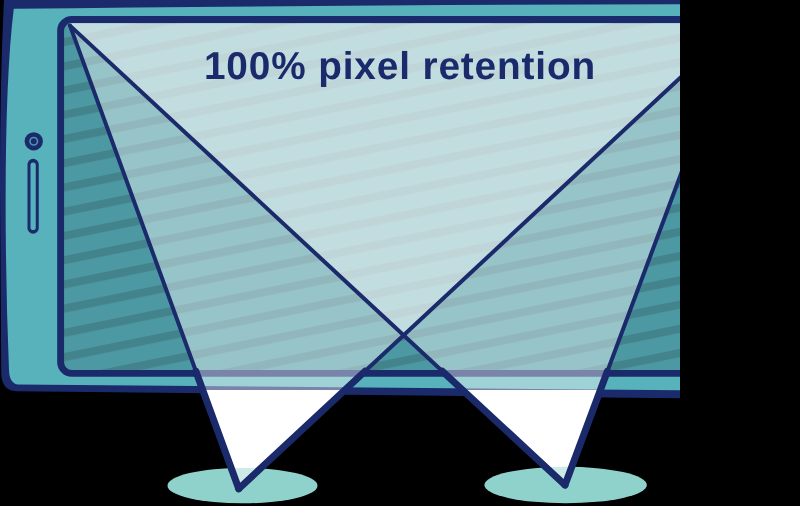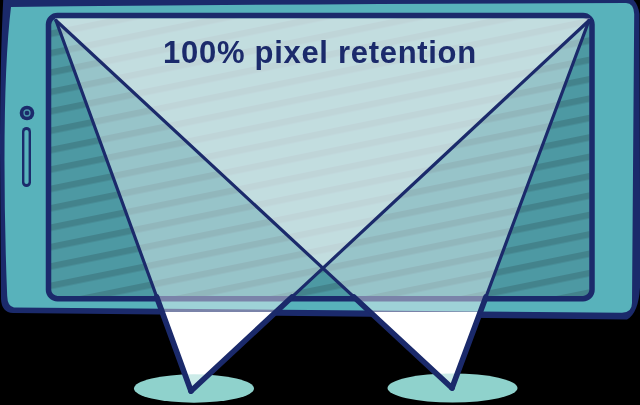--- a/index.html
+++ b/index.html
@@ -1,16 +1,16 @@
 <!DOCTYPE html>
 <html><head>
 <meta charset="utf-8">
 <style>
   html,body{margin:0;padding:0;background:#000;}
-  .stage{position:relative;width:640px;height:405px;overflow:hidden;background:#000;}
+  .stage{position:relative;width:544px;height:405px;overflow:hidden;background:#000;}
 </style>
 </head>
 <body>
 <div class="stage">
 <svg width="640" height="405" viewBox="0 0 640 405">
   <defs>
     <pattern id="hatch" width="19" height="19" patternUnits="userSpaceOnUse" patternTransform="translate(0,2) rotate(-11.5)">
       <rect width="19" height="19" fill="none"></rect>
       <rect x="0" y="0" width="19" height="6.5" fill="rgba(35,55,65,0.23)"></rect>
     </pattern>

